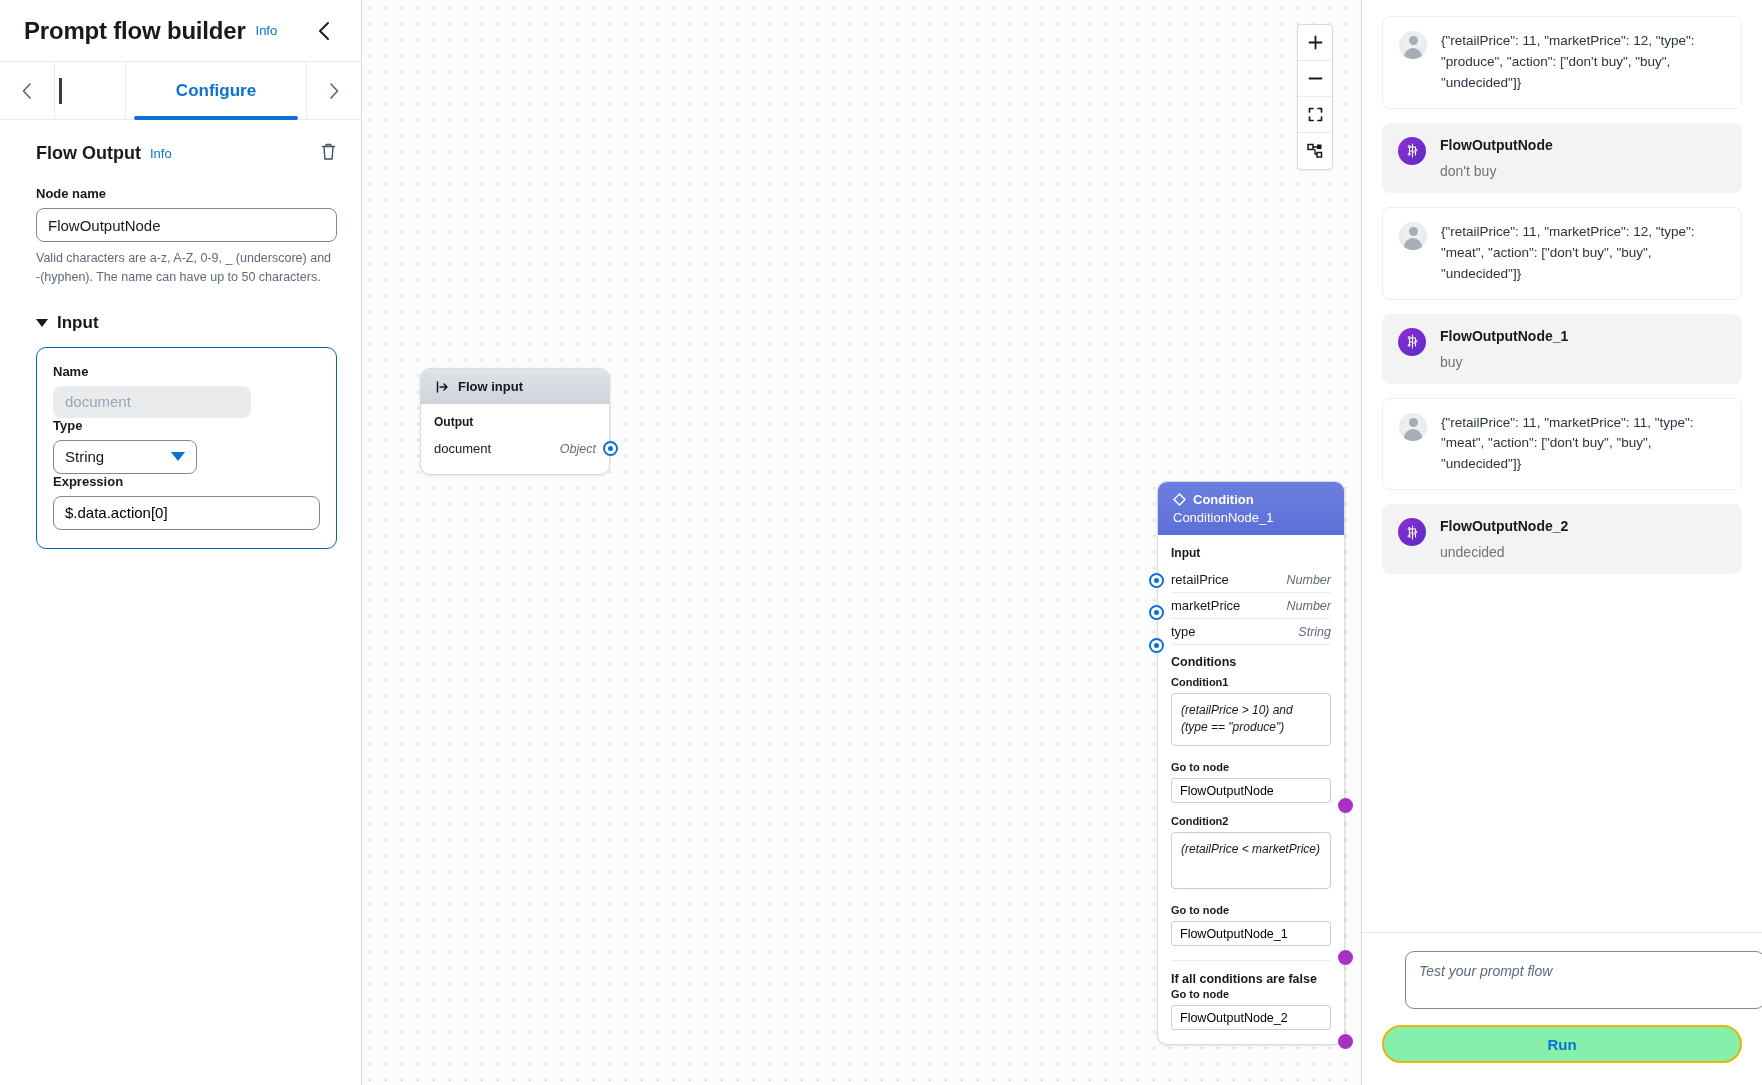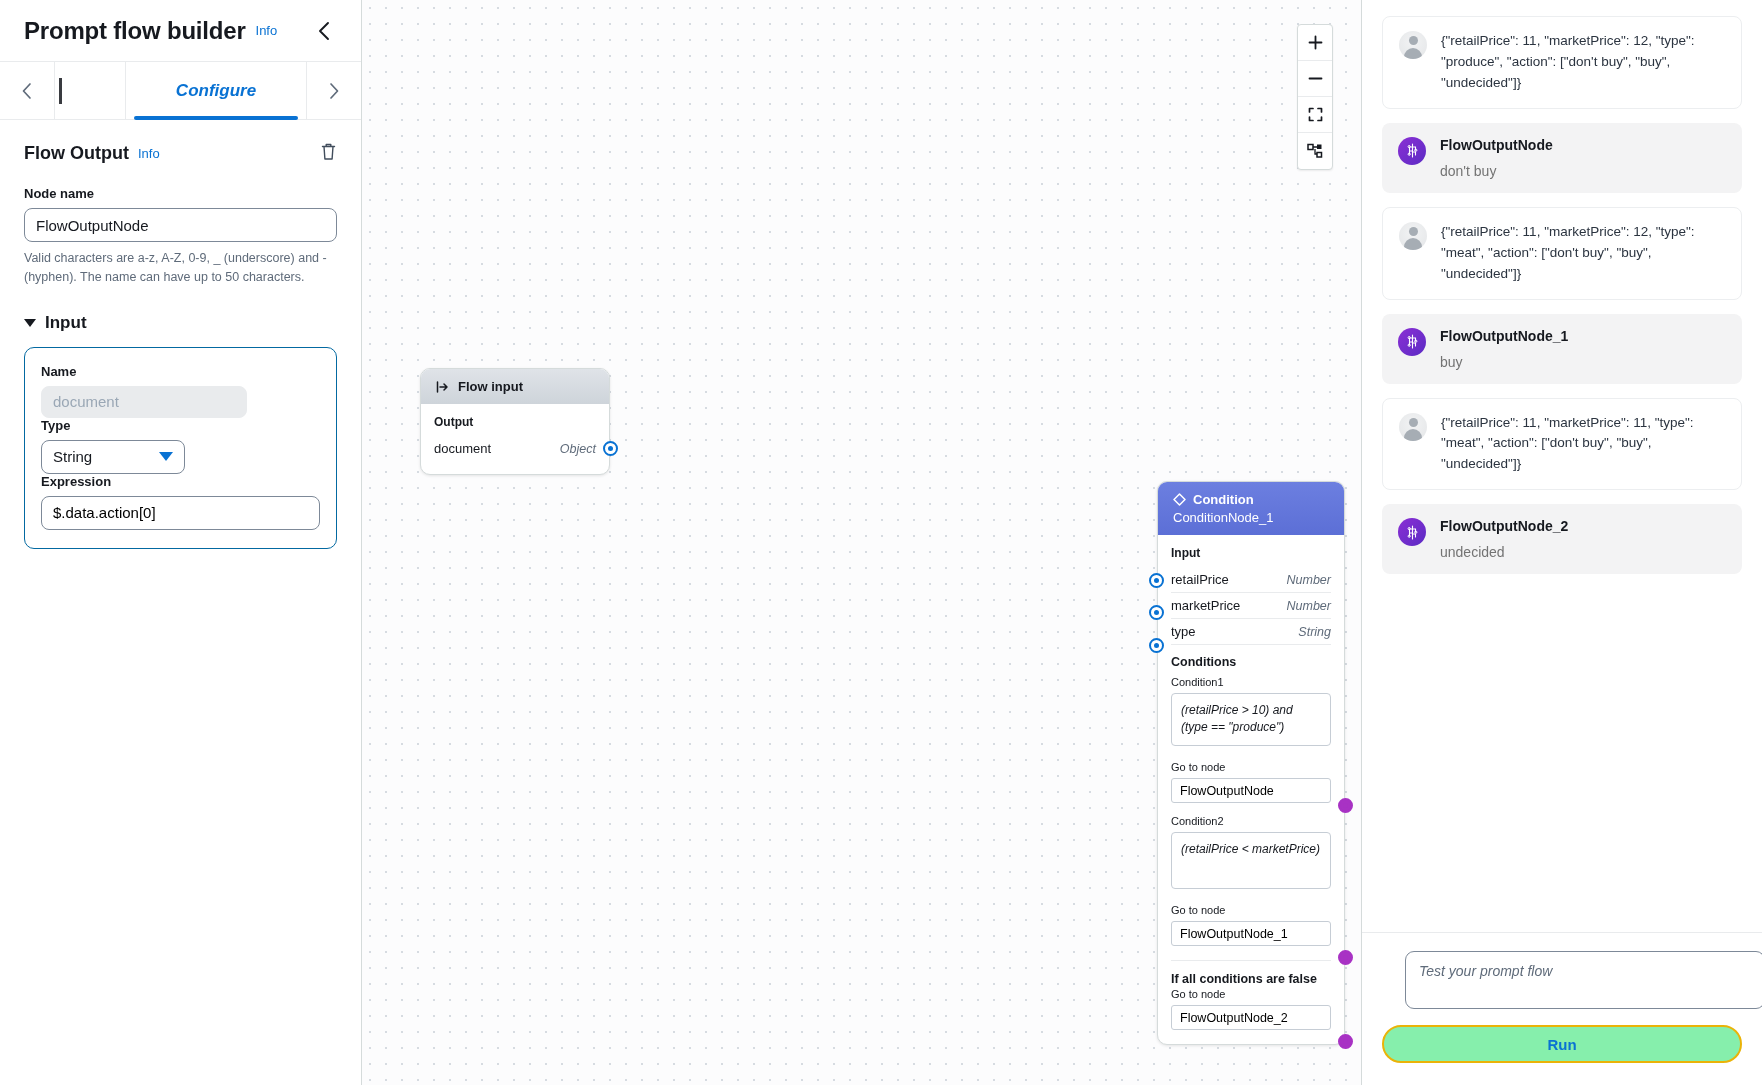--- a/index.html
+++ b/index.html
@@ -46,21 +46,20 @@
     cursor:pointer;
   }
   .chev { display:block; }
 
   .tabbar {
     height:58px;
     display:flex;
     align-items:stretch;
     border-bottom:1px solid #e9ebed;
     position:relative;
-    font-style:italic;
   }
   .tab-arrow {
     width:54px;
     display:flex; align-items:center; justify-content:center;
     cursor:pointer;
     color:#5f6b7a;
   }
   .tab-prevstub {
     width:72px;
     border-left:1px solid #e9ebed;
@@ -89,21 +88,21 @@
   }
   .tab-main::after{
     content:"";
     position:absolute;
     bottom:-1px; left:8px; right:8px;
     height:4px;
     background:#0972d3;
     border-radius:2px;
   }
 
-  .sb-body { padding:22px 24px 0 24px; overflow:hidden; }
+  .sb-body { padding:22px 24px 0 36px; overflow:hidden; }
   .sec-head {
     display:flex; align-items:center; gap:9px;
     margin-bottom:22px;
   }
   .sec-title { font-size:18px; font-weight:700; }
   .trash {
     margin-left:auto;
     cursor:pointer;
     color:#414d5c;
   }
@@ -281,21 +280,21 @@
     left:2.5px; top:2.5px;
     width:5px; height:5px;
     border-radius:50%;
     background:#a832c4;
   }
   .port-m.filled { background:#a832c4; }
   .port-m.filled::after{ background:#a832c4; }
 
   .cond-body { padding:0 13px 14px 13px; }
   .cond-h { font-size:12.5px; font-weight:700; margin:8px 0 7px 0; }
-  .sub-l { font-size:11px; font-weight:400; margin:0 0 5px 0; }
+  .sub-l { font-size:11px; font-weight:700; margin:0 0 5px 0; }
   .ta {
     width:100%;
     border:1px solid #c6cdd5;
     border-radius:4px;
     background:#fff;
     font-size:12px;
     font-style:italic;
     color:#16191f;
     padding:8px 9px;
     line-height:1.4;

